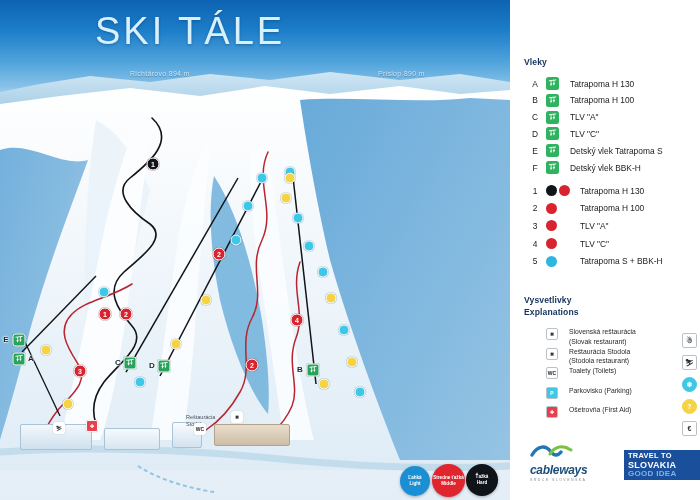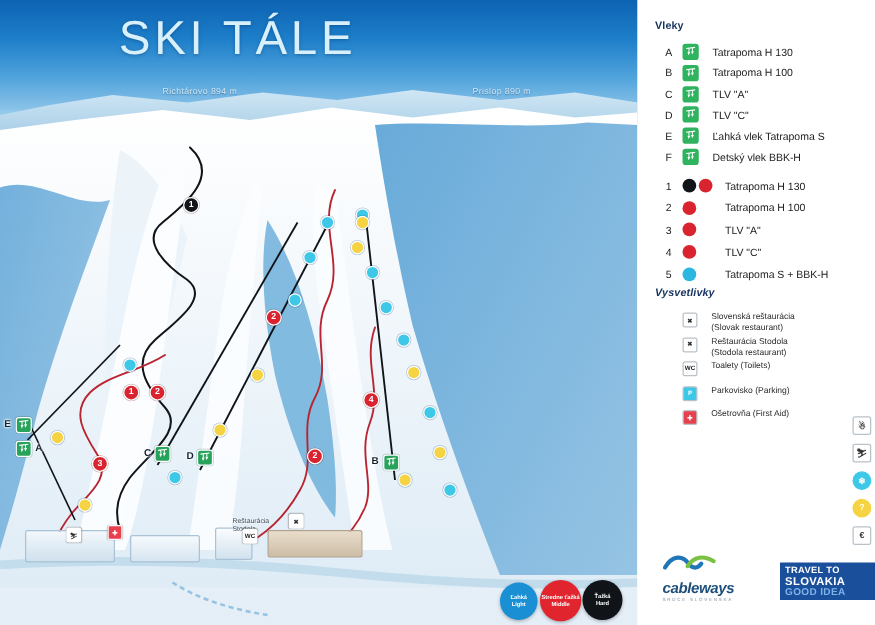--- a/index.html
+++ b/index.html
@@ -84,21 +84,21 @@
     display:flex; flex-direction:column; align-items:center; justify-content:center;
     color:#ffffff; font-size:4.6px; font-weight:700; line-height:1.25;
     text-align:center; box-shadow:0 1px 3px rgba(0,0,0,.3);
   }
 
   
   #legend {
     position:relative; width:190px; height:500px; background:#ffffff;
     padding:14px 0 0 14px; overflow:hidden;
   }
-  .sec-title { color:#15325e; font-weight:700; font-size:8.6px; line-height:1.42; letter-spacing:.1px; }
+  .sec-title { color:#15325e; font-weight:700; font-size:8.6px; line-height:1.42; letter-spacing:.1px;margin-top:42px; }
   .sec-title .sub { display:block; }
 
   .lift-rows { margin-top:7px; }
   .lrow { display:flex; align-items:center; height:16.8px; }
   .lrow .code { width:22px; text-align:center; font-size:8.4px; color:#1c1c1c; }
   .lrow .chip {
     width:13px; height:13px; border-radius:2.5px; background:#2fb35f;
     display:flex; align-items:center; justify-content:center; flex:none;
   }
   .lrow .nm { margin-left:11px; font-size:8.4px; color:#1c1c1c; white-space:nowrap; }
@@ -383,21 +383,21 @@
      <span class="code">E</span>
      <span class="chip">
             <svg width="9" height="9" viewBox="0 0 10 10">
               <path d="M1 2 L9 1" stroke="#fff" stroke-width="1"></path>
               <path d="M3.5 1.6 L3.5 5" stroke="#fff" stroke-width=".9"></path>
               <path d="M6.6 1.2 L6.6 4.4" stroke="#fff" stroke-width=".9"></path>
               <path d="M2.2 5 L4.8 5 L3.2 8 Z" fill="#fff"></path>
               <path d="M5.4 4.4 L8 4.4 L6.4 7.4 Z" fill="#fff"></path>
             </svg>
           </span>
-     <span class="nm">Ľahká vlek Tatrapoma S</span>
+     <span class="nm">Detský vlek Tatrapoma S</span>
    </div>
         <div class="lrow">
      <span class="code">F</span>
      <span class="chip">
             <svg width="9" height="9" viewBox="0 0 10 10">
               <path d="M1 2 L9 1" stroke="#fff" stroke-width="1"></path>
               <path d="M3.5 1.6 L3.5 5" stroke="#fff" stroke-width=".9"></path>
               <path d="M6.6 1.2 L6.6 4.4" stroke="#fff" stroke-width=".9"></path>
               <path d="M2.2 5 L4.8 5 L3.2 8 Z" fill="#fff"></path>
               <path d="M5.4 4.4 L8 4.4 L6.4 7.4 Z" fill="#fff"></path>
@@ -439,22 +439,23 @@
    </div>
         <div class="trow">
      <span class="code">5</span>
      <span class="dots">
             <span class="dot" style="background:#2bb8e0"></span>
           </span>
      <span class="nm">Tatrapoma S + BBK-H</span>
    </div>
       </div>
 
-    <div class="sec-title" style="margin-top:0;font-style:italic;">
+    <div class="sec-title" style="margin-top:24px;">
       <span>Vysvetlivky</span>
+      <span class="sub">Explanations</span>
     </div>
     <div class="exp-rows" id="exp-rows">
         <div class="erow">
      <span class="eicon" style="background:#ffffff;color:#333333">✖</span>
      <span class="nm">
        <span>Slovenská reštaurácia</span><br><span>(Slovak restaurant)</span>
      </span>
    </div>
         <div class="erow">
      <span class="eicon" style="background:#ffffff;color:#333333">✖</span>

